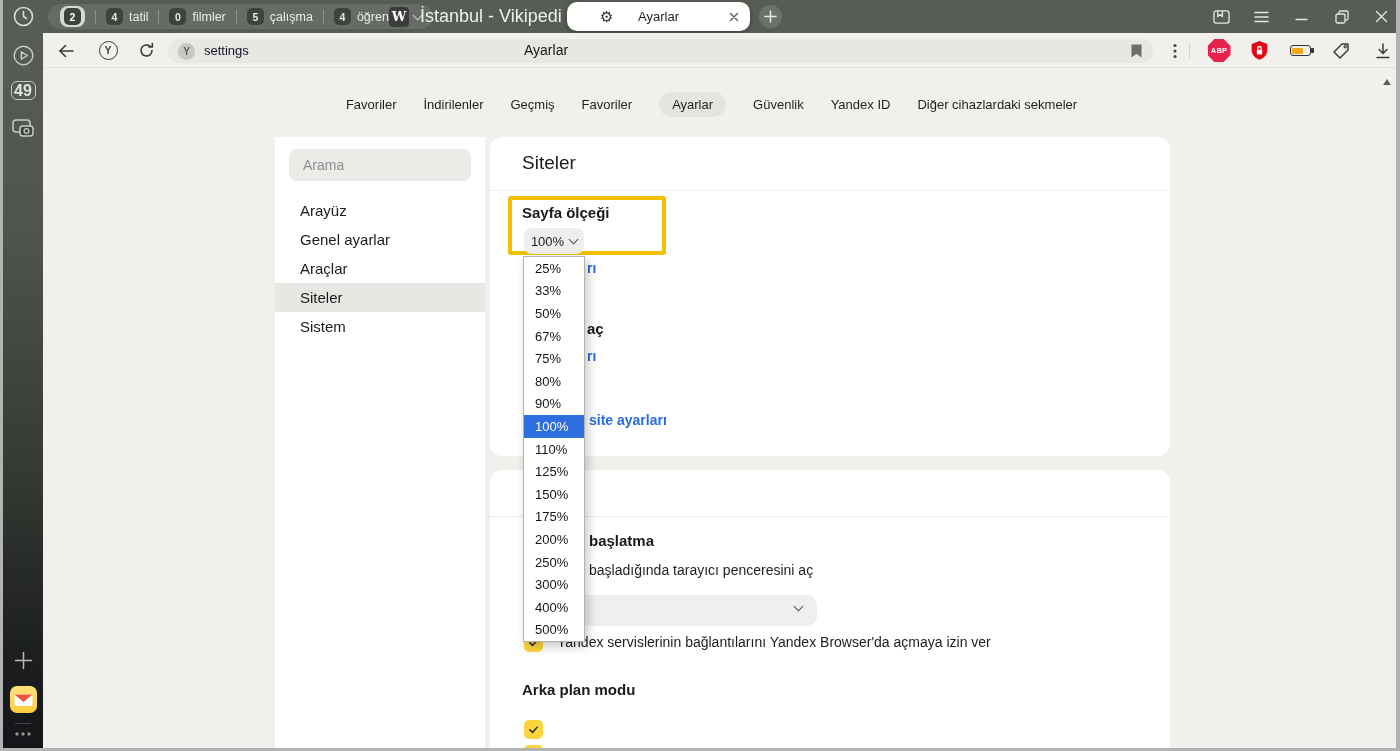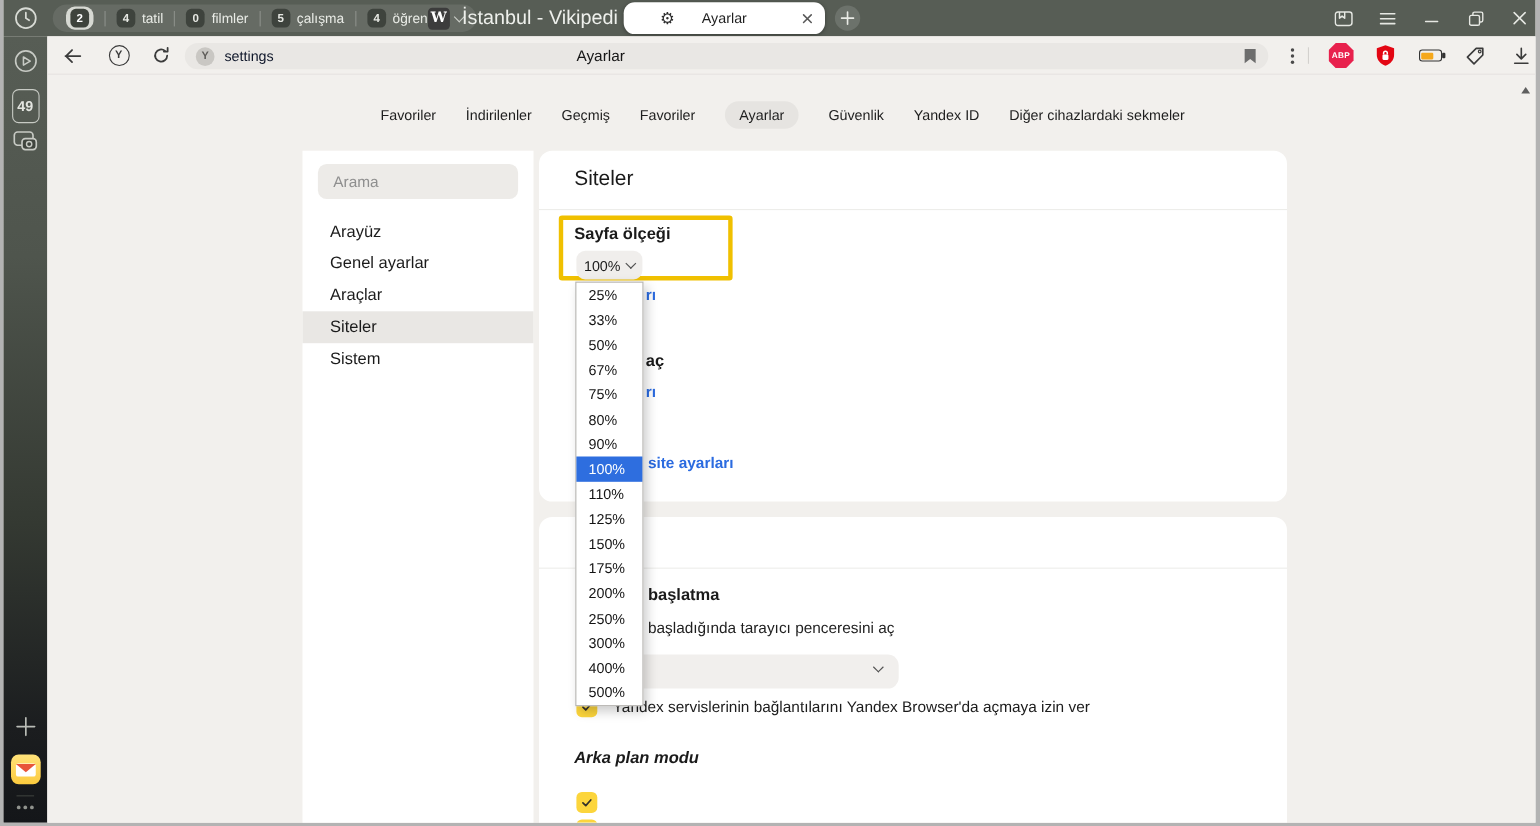--- a/index.html
+++ b/index.html
@@ -27,21 +27,21 @@
   .activetab-title { flex:1; text-align:center; font-size:13px; color:#1f1f1f; }
   .tabclose { position:absolute; right:9px; width:14px; height:14px; }
   .tabclose svg { display:block; }
   .newtab { position:absolute; left:756px; top:5px; width:23px; height:23px; border-radius:50%; background:rgba(255,255,255,.13); display:flex; align-items:center; justify-content:center; }
   .wincontrols { position:absolute; right:6px; top:0; height:33px; display:flex; align-items:center; gap:23px; }
   .wincontrols .wc { width:17px; height:17px; display:flex; align-items:center; justify-content:center; }
 
   
   .side { position:absolute; left:0; top:33px; bottom:0; width:40px; background:linear-gradient(180deg,#575d55 0%,#4f554d 28%,#343932 62%,#1b1d1f 88%,#141619 100%); }
   .side .sicon { position:absolute; left:0; width:40px; display:flex; justify-content:center; }
-  .badge49 { width:25px; height:31px; border:1.6px solid #c7cac4; border-radius:6px; color:#e3e5e0; font-size:13px; font-weight:700; display:flex; align-items:center; justify-content:center; }
+  .badge49 { width:25px; height:19px; border:1.6px solid #c7cac4; border-radius:6px; color:#e3e5e0; font-size:16px; font-weight:700; display:flex; align-items:center; justify-content:center; }
   .mailico { width:27px; height:27px; border-radius:7px; background:linear-gradient(180deg,#ffe27a,#fccb3e); position:relative; overflow:hidden; }
   .sidediv { position:absolute; left:12px; width:16px; height:1px; background:#3d403d; }
 
   
   .toolbar { position:absolute; left:40px; right:0; top:33px; height:35px; background:#f2f0ed; border-bottom:1px solid #e4e2df; }
   .tbi { position:absolute; top:0; height:35px; display:flex; align-items:center; justify-content:center; }
   .urlpill { position:absolute; left:125px; top:6px; width:985px; height:24px; background:#e9e7e4; border-radius:12px; }
   .favY { position:absolute; left:10px; top:3.5px; width:17px; height:17px; border-radius:50%; background:#c9c7c3; color:#5e5c59; font-size:10px; font-weight:700; display:flex; align-items:center; justify-content:center; }
   .urltext { position:absolute; left:36px; top:0; line-height:24px; font-size:13px; color:#0f172a; }
   .bmark { position:absolute; right:10px; top:4px; }
@@ -79,21 +79,21 @@
   .frag { position:absolute; white-space:nowrap; }
   .frag.link { color:#2b6be0; font-weight:600; font-size:14px; }
   .frag.hdg { color:#1a1a1a; font-weight:700; font-size:15px; }
   .frag.txt { color:#1f1f1f; font-size:14px; }
 
   .selectctl { position:absolute; left:34px; top:125px; width:293px; height:31px; background:#f1efed; border-radius:10px; }
   .selectctl .chev { position:absolute; right:15px; top:11px; }
   .cbrow { position:absolute; display:flex; align-items:flex-start; gap:14px; }
   .cbox { width:19px; height:19px; background:#fcd53c; border-radius:5px; display:flex; align-items:center; justify-content:center; flex:0 0 19px; }
   .cblabel { font-size:14px; color:#1c1c1c; line-height:19px; }
-  .sechdg { position:absolute; font-size:15px; font-weight:700; color:#1a1a1a;font-style:italic; }
+  .sechdg { position:absolute; font-size:15px; font-weight:700; color:#1a1a1a; }
 
   .dropdown { position:absolute; left:480px; top:188px; width:62px; height:386px; background:#fff; border:1px solid #b5b3b0; box-shadow:3px 4px 10px rgba(0,0,0,.22); z-index:30; display:flex; flex-direction:column; }
   .ddopt { flex:1; display:flex; align-items:center; padding-left:11px; font-size:13px; color:#141414; }
   .ddopt.selected { background:#2e6edf; color:#fff; }
 </style>
 </head>
 <body>
 
 <div class="app">
 

